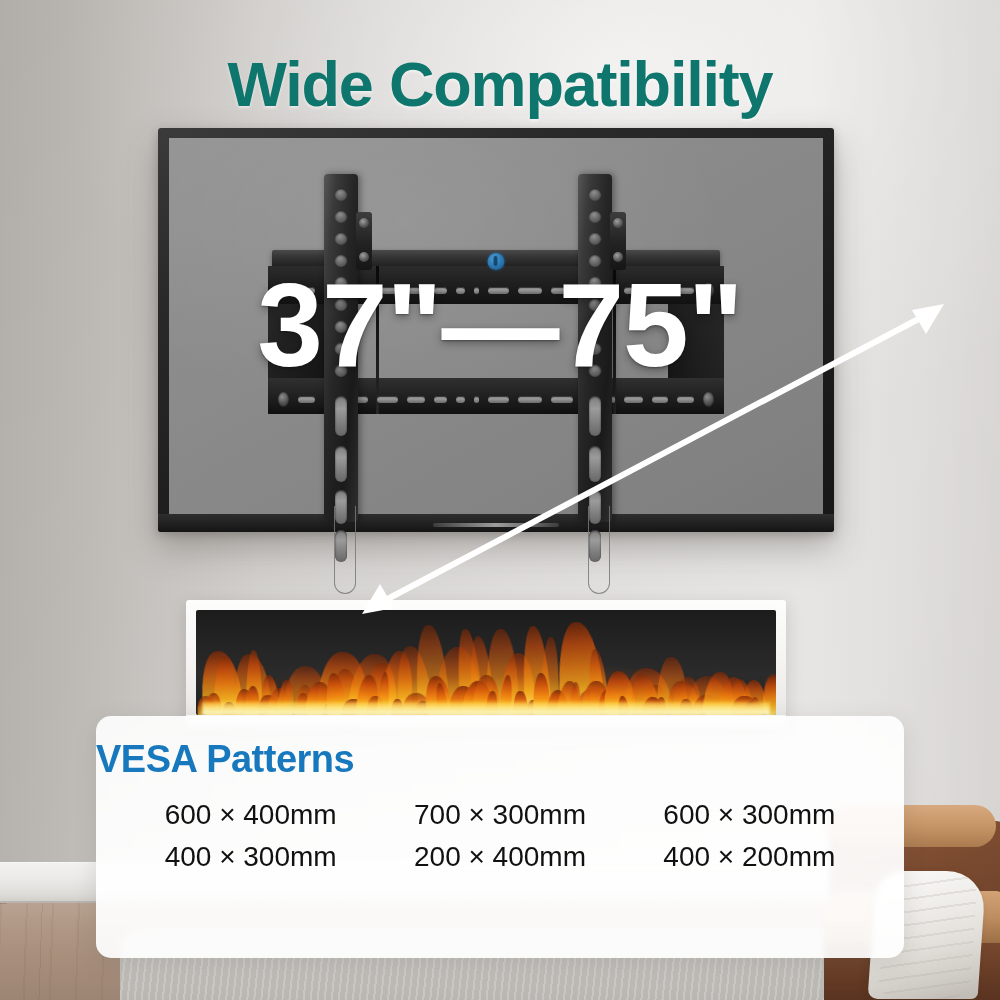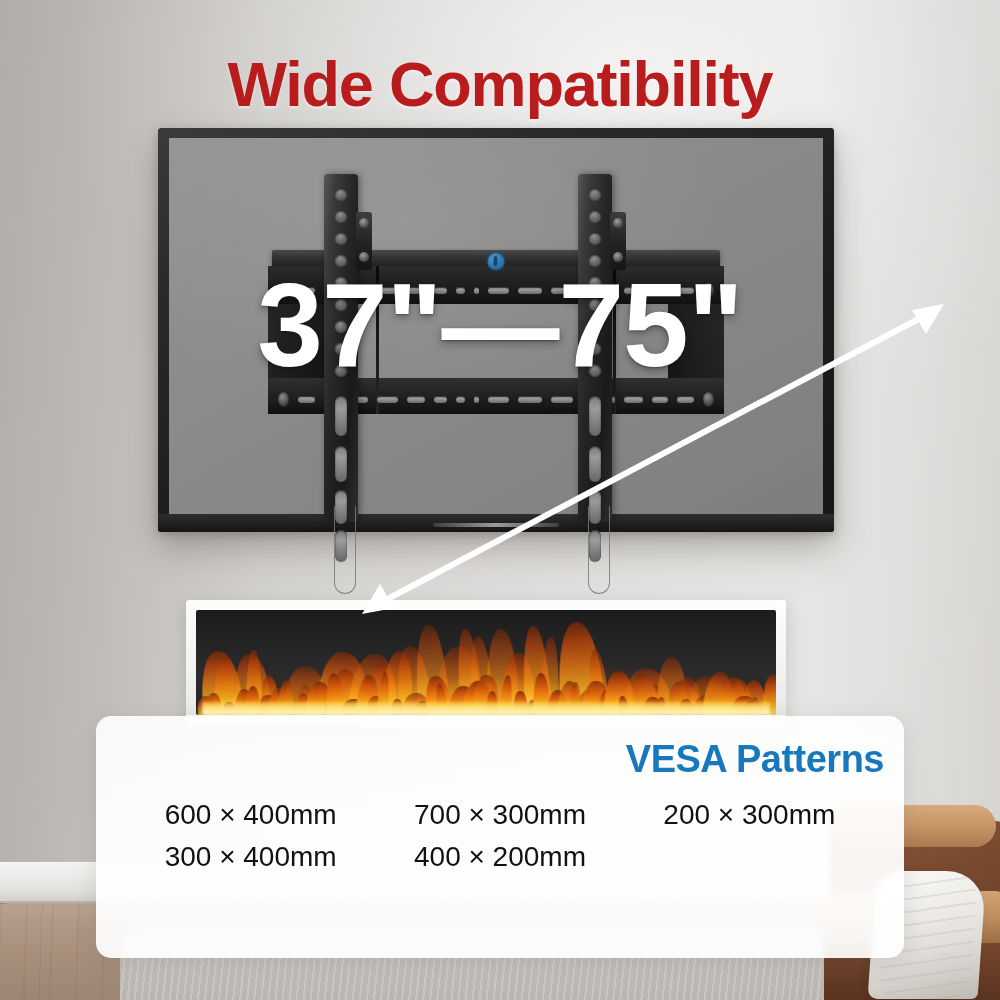--- a/index.html
+++ b/index.html
@@ -266,35 +266,35 @@
     position:absolute; left:0; top:266px; width:1000px; text-align:center;
     font-size:118px; font-weight:bold; color:#ffffff; letter-spacing:-1px;
     font-family:"Liberation Sans","DejaVu Sans",sans-serif;
     text-shadow:0 3px 9px rgba(20,20,20,0.40), 0 1px 2px rgba(0,0,0,0.35);
     line-height:1;
   }
 
   
   .headline{
     position:absolute; left:0; top:48px; width:1000px; text-align:center;
-    font-size:63px; font-weight:bold; color:#b91c1c; letter-spacing:-1.2px;
+    font-size:63px; font-weight:bold; color:#0f766e; letter-spacing:-1.2px;
     font-family:"Liberation Sans","DejaVu Sans",sans-serif;
     text-shadow:0 2px 3px rgba(255,255,255,0.55);
   }
 
   
   .vesa-panel{
     position:absolute; left:96px; top:716px; width:808px; height:242px;
     background:linear-gradient(180deg, rgba(255,255,255,0.90) 0%, rgba(255,255,255,0.93) 36%, rgba(255,255,255,0.95) 72%, rgba(255,255,255,0.92) 100%);
     border-radius:15px;
     backdrop-filter:blur(3px);
     box-shadow:0 6px 22px rgba(90,86,82,0.16);
   }
   .vesa-title{
-    position:absolute; left:0; top:22px; width:788px; text-align:right;
+    position:absolute; left:0; top:22px; width:788px; text-align:left;
     font-size:38px; font-weight:bold; color:#1878be; letter-spacing:-0.5px;
     font-family:"Liberation Sans","DejaVu Sans",sans-serif;
   }
   .vesa-grid{
     position:absolute; left:30px; top:80px; width:748px;
     display:grid; grid-template-columns:repeat(3,1fr);
     row-gap:3px; column-gap:0px;
   }
   .vesa-cell{
     font-size:28px; color:#111111; text-align:center;
@@ -534,19 +534,20 @@
 
   <div class="size-text">37"—75"</div>
 
   <div class="headline">Wide Compatibility</div>
 
   <div class="vesa-panel">
     <div class="vesa-title">VESA Patterns</div>
     <div class="vesa-grid" id="vesa-grid">
         <div class="vesa-cell">600 × 400mm</div>
         <div class="vesa-cell">700 × 300mm</div>
-        <div class="vesa-cell">200 × 300mm</div>
-        <div class="vesa-cell">300 × 400mm</div>
+        <div class="vesa-cell">600 × 300mm</div>
+        <div class="vesa-cell">400 × 300mm</div>
+        <div class="vesa-cell">200 × 400mm</div>
         <div class="vesa-cell">400 × 200mm</div>
       </div>
   </div>
 
 </div>
 
 </body></html>

